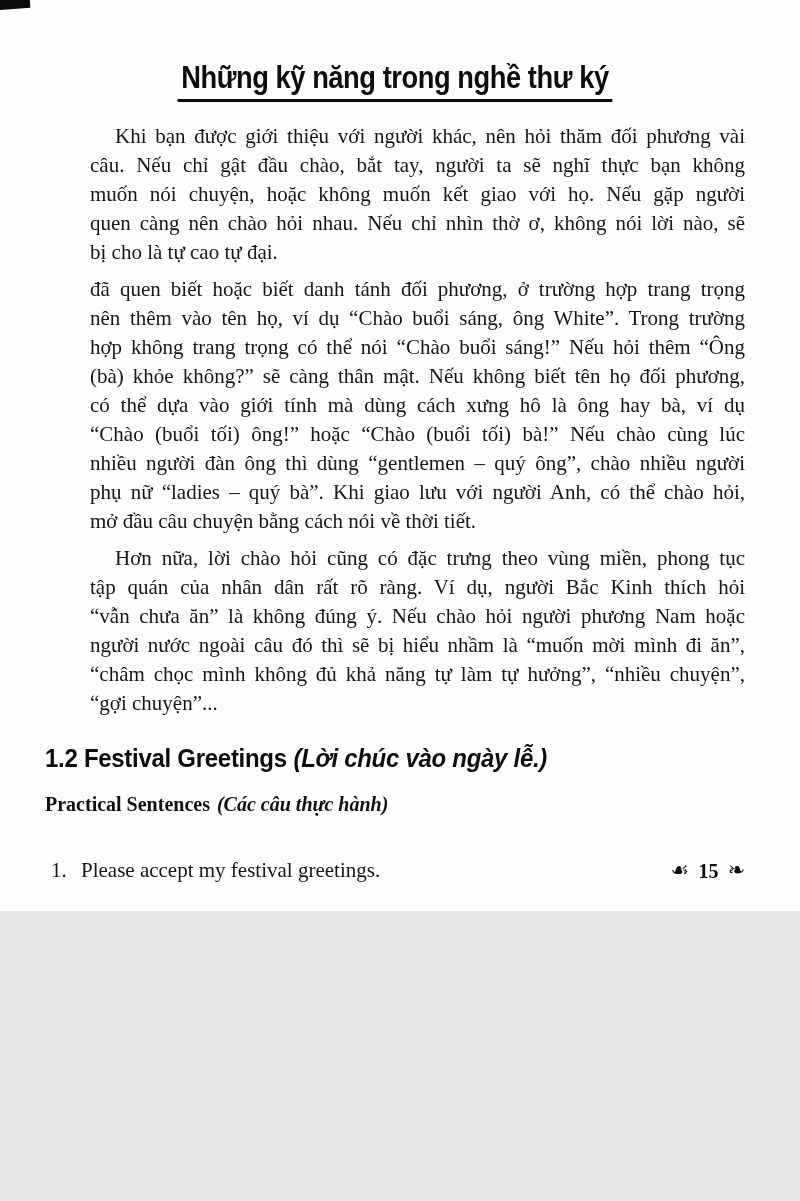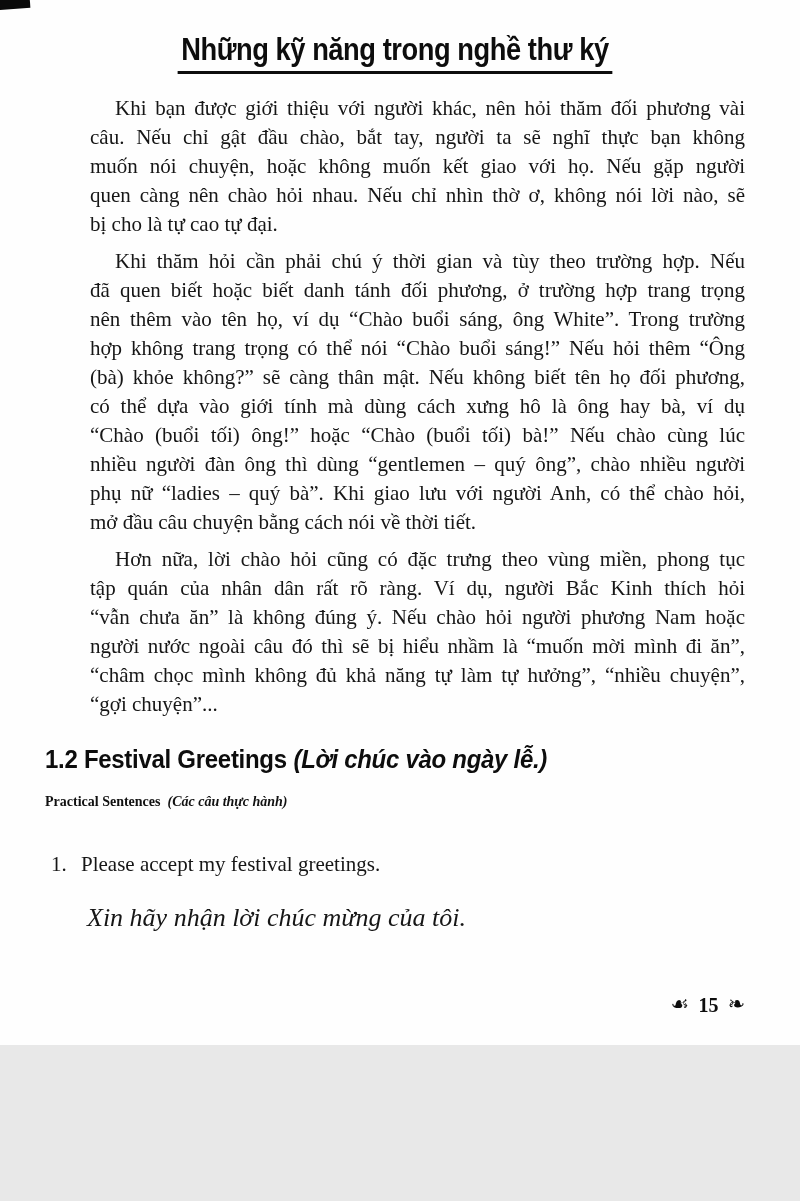--- a/index.html
+++ b/index.html
@@ -1,24 +1,24 @@
 <!DOCTYPE html>
 <html lang="vi"><head>
 <meta charset="utf-8">
 <style>
   html,body { margin:0; padding:0; background:#e8e8e8; }
   .page {
     position: relative;
     width: 800px;
-    height: 1045px;
+    height: 911px;
     margin: 0 auto;
     background: #fefefe;
     color: #161616;
     box-sizing: border-box;
-    padding: 32px 55px 0 45px;
+    padding: 60px 55px 0 45px;
     overflow: hidden;
     font-family: "Liberation Serif", "DejaVu Serif", serif;
   }
   
   .corner-artifact {
     position: absolute;
     top: -3px; left: -4px;
     width: 34px; height: 12px;
     background: #0a0a0a;
     transform: rotate(-4deg);
@@ -57,21 +57,21 @@
     letter-spacing: -0.3px;
     color: #0d0d0d;
     transform: scaleX(0.96);
     transform-origin: left;
     white-space: nowrap;
   }
   .section-heading .vi { font-style: italic; margin-left: 7px; }
   .sub-heading {
     margin: 20px 0 0 0;
     font-weight: bold;
-    font-size: 14px;
+    font-size: 20px;
     color: #111;
     white-space: nowrap;
   }
   .sub-heading .vi { font-style: italic; margin-left: 7px; }
   .sentence-item {
     margin-top: 40px;
     display: flex;
     font-size: 21px;
     line-height: 29px;
   }
@@ -117,21 +117,20 @@
 
   <div class="body-paragraphs">
       <div class="para">
         <div class="pline first">Khi bạn được giới thiệu với người khác, nên hỏi thăm đối phương vài</div>
         <div class="pline">câu. Nếu chỉ gật đầu chào, bắt tay, người ta sẽ nghĩ thực bạn không</div>
         <div class="pline">muốn nói chuyện, hoặc không muốn kết giao với họ. Nếu gặp người</div>
         <div class="pline">quen càng nên chào hỏi nhau. Nếu chỉ nhìn thờ ơ, không nói lời nào, sẽ</div>
         <div class="pline last">bị cho là tự cao tự đại.</div>
       </div>
       <div class="para">
-        <div class="pline first">Khi thăm hỏi cần phải chú ý thời gian và tùy theo trường hợp. Nếu</div>
         <div class="pline">đã quen biết hoặc biết danh tánh đối phương, ở trường hợp trang trọng</div>
         <div class="pline">nên thêm vào tên họ, ví dụ “Chào buổi sáng, ông White”. Trong trường</div>
         <div class="pline">hợp không trang trọng có thể nói “Chào buổi sáng!” Nếu hỏi thêm “Ông</div>
         <div class="pline">(bà) khỏe không?” sẽ càng thân mật. Nếu không biết tên họ đối phương,</div>
         <div class="pline">có thể dựa vào giới tính mà dùng cách xưng hô là ông hay bà, ví dụ</div>
         <div class="pline">“Chào (buổi tối) ông!” hoặc “Chào (buổi tối) bà!” Nếu chào cùng lúc</div>
         <div class="pline">nhiều người đàn ông thì dùng “gentlemen – quý ông”, chào nhiều người</div>
         <div class="pline">phụ nữ “ladies – quý bà”. Khi giao lưu với người Anh, có thể chào hỏi,</div>
         <div class="pline last">mở đầu câu chuyện bằng cách nói về thời tiết.</div>
       </div>

